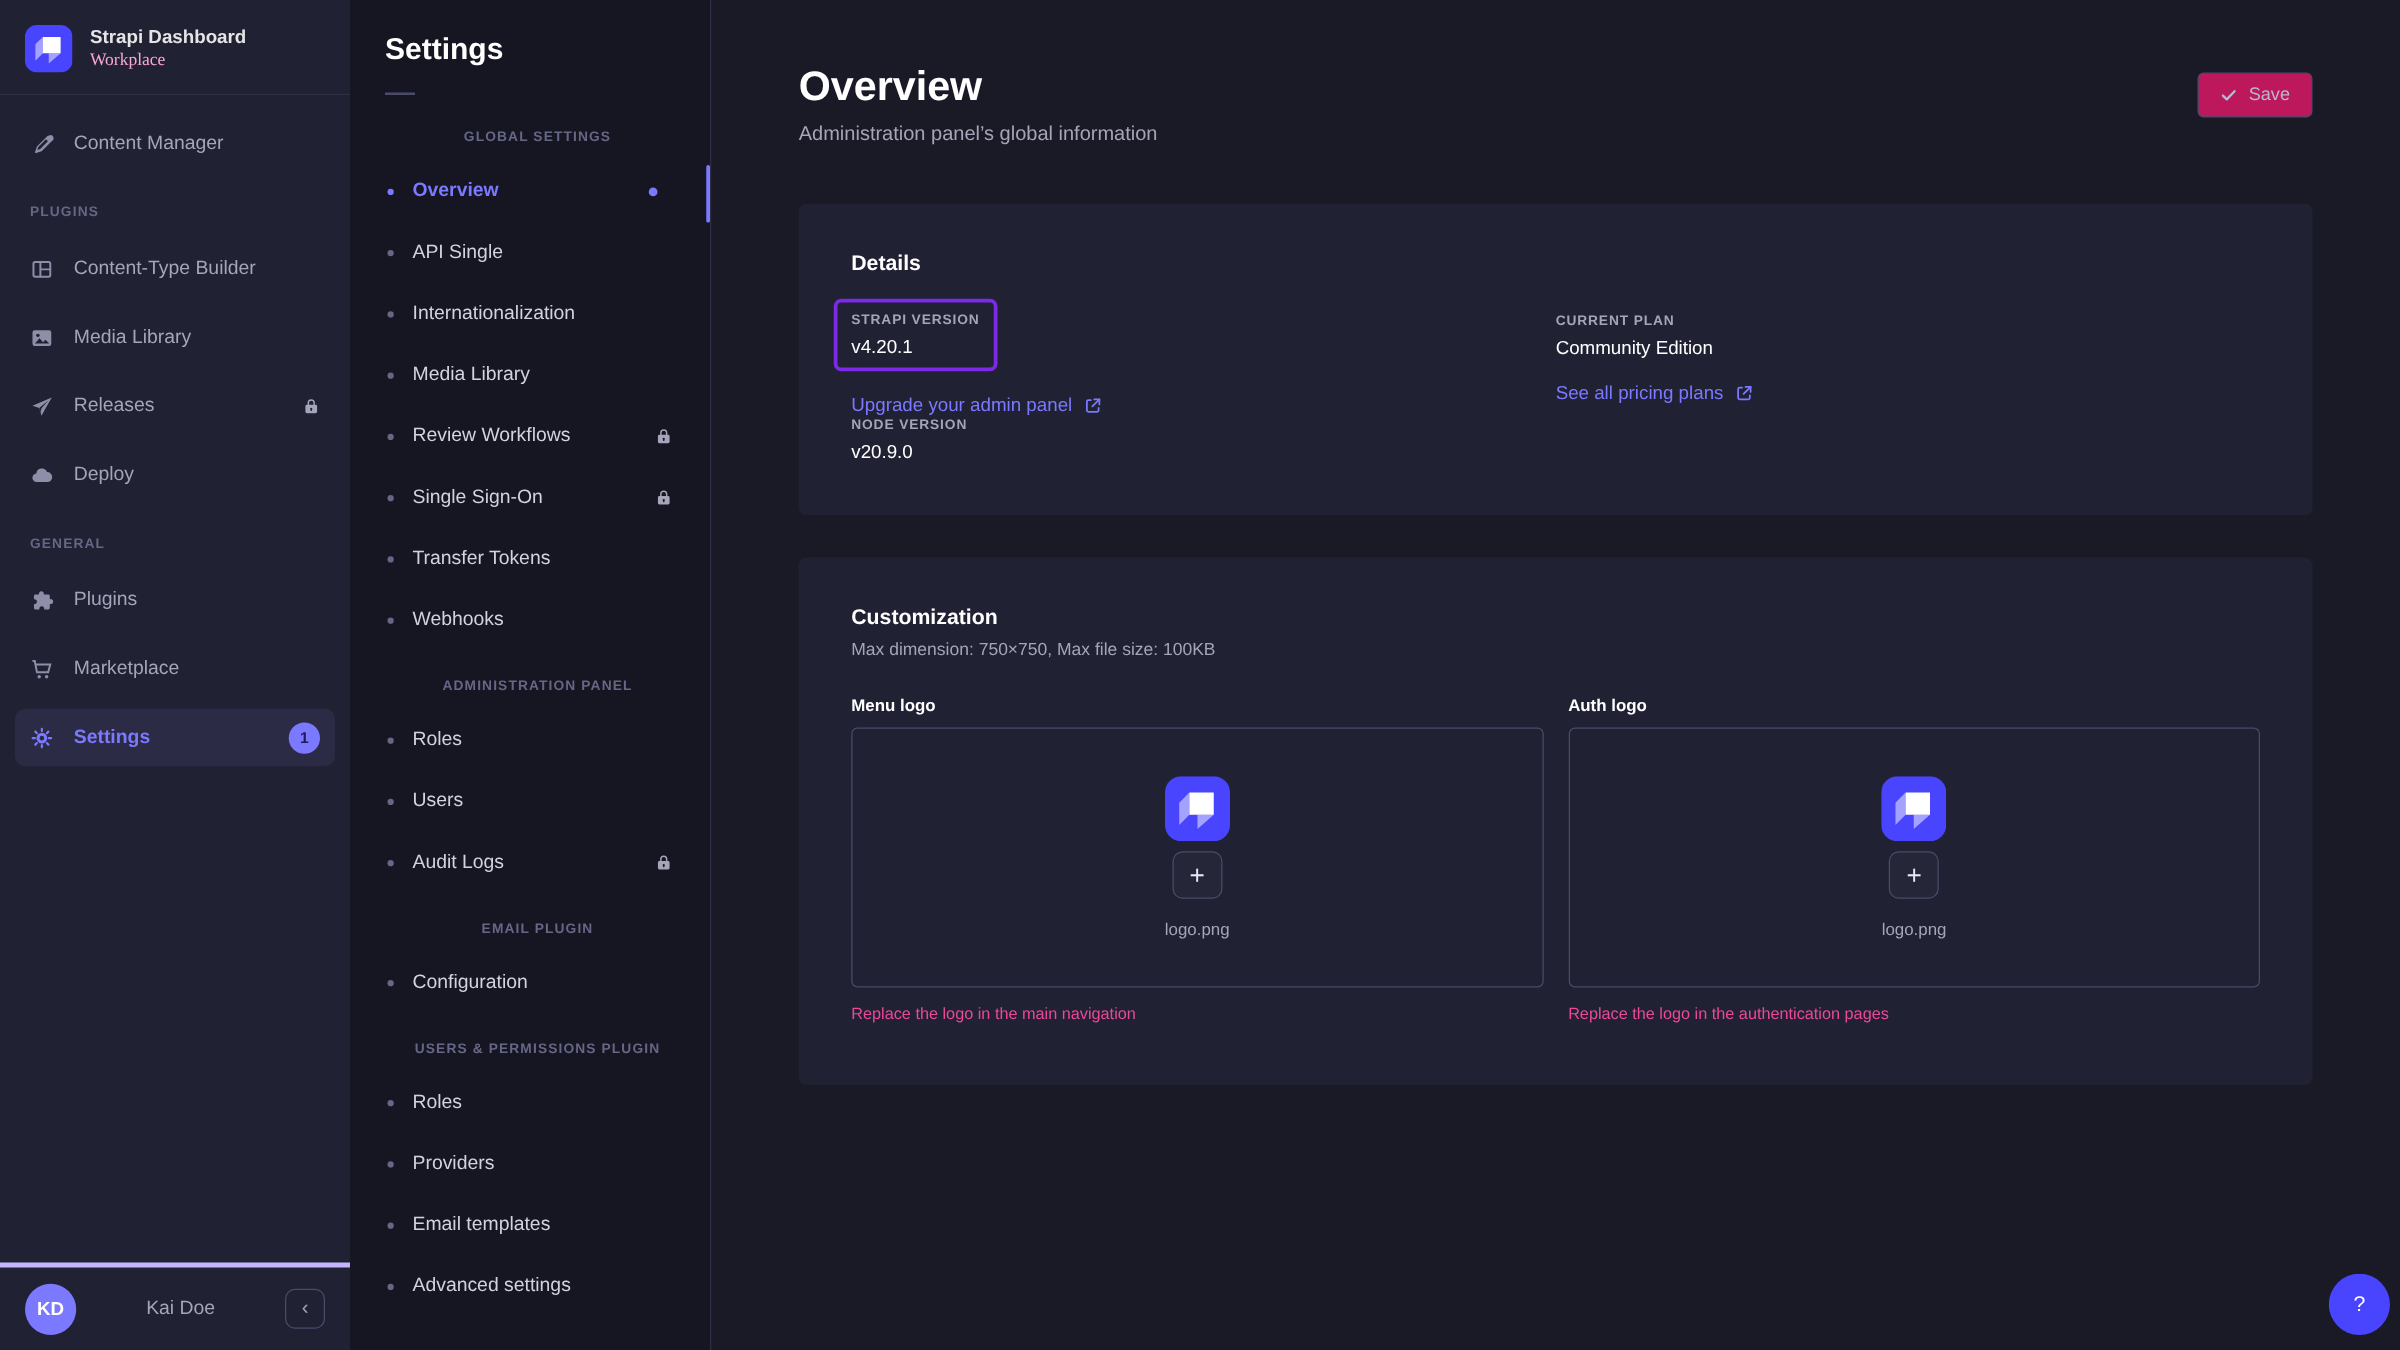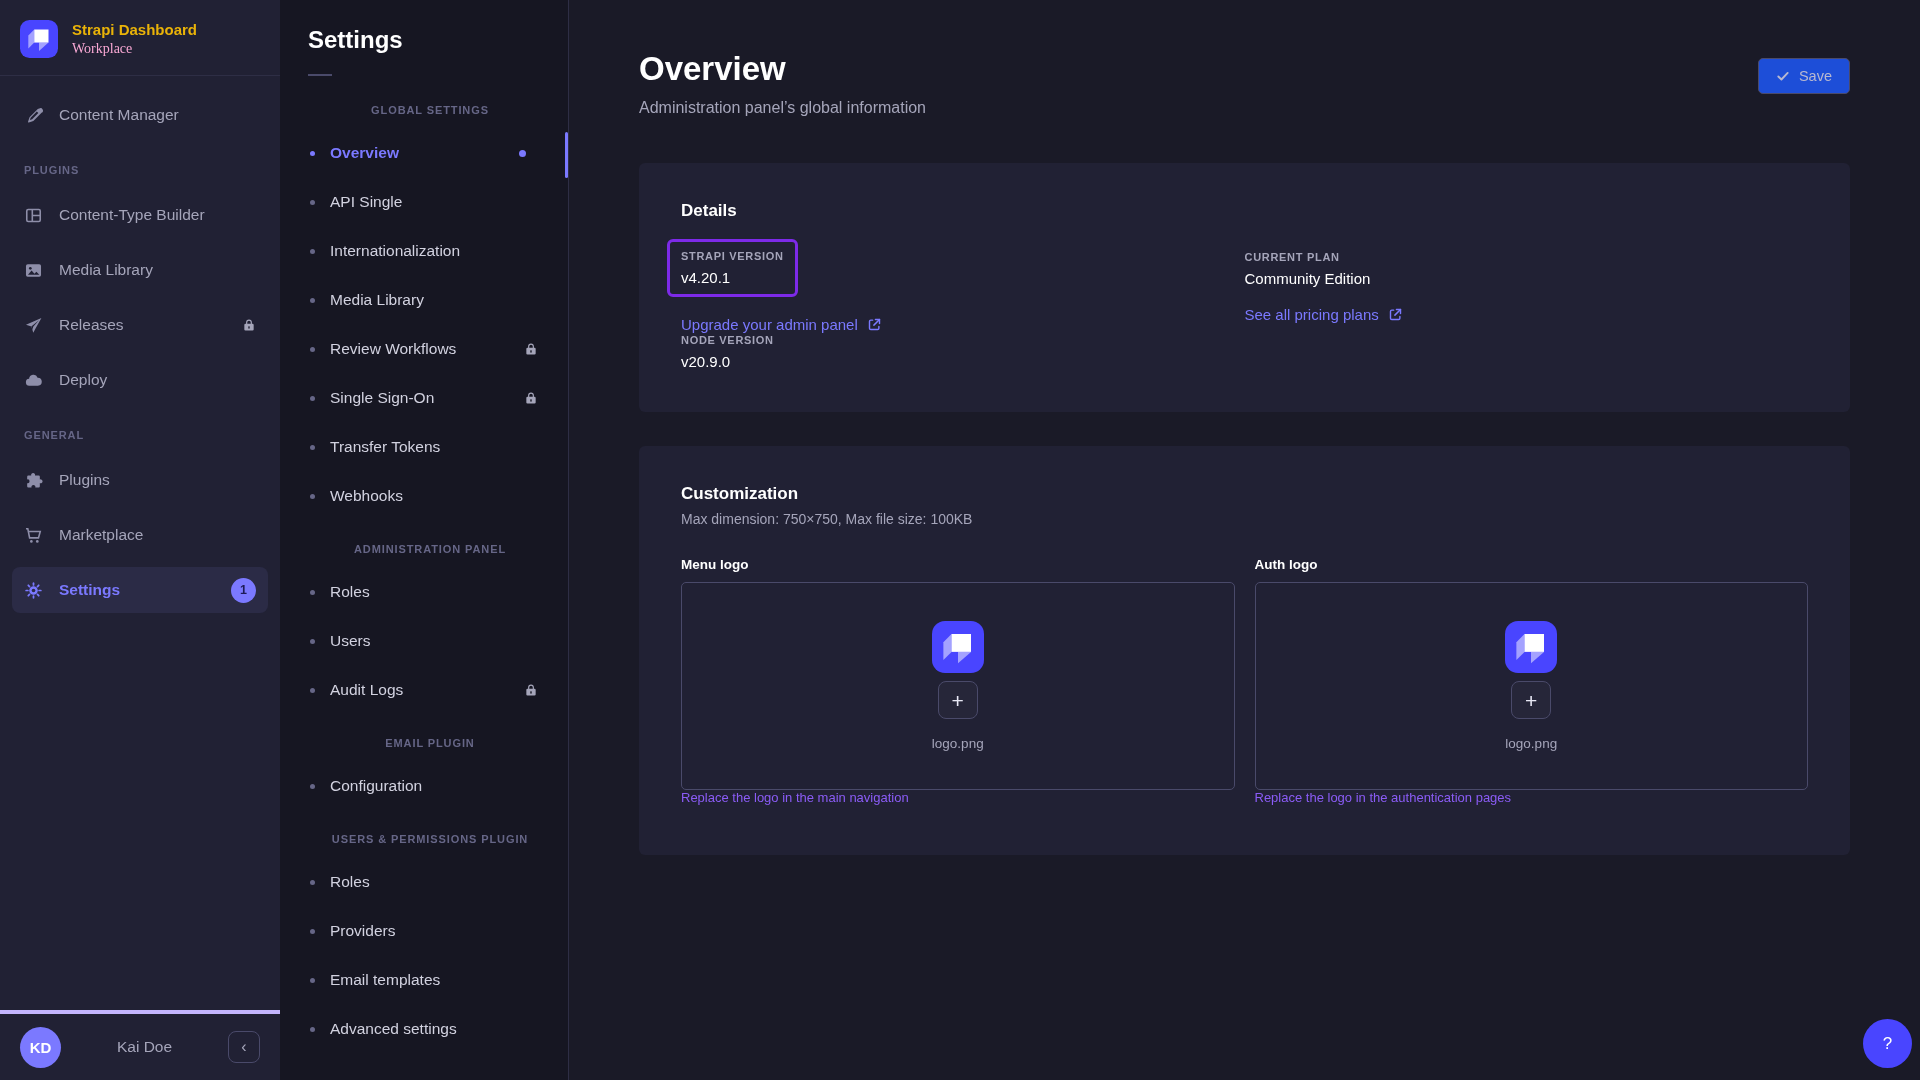--- a/index.html
+++ b/index.html
@@ -12,21 +12,21 @@
   }
   
   .sidebar {
     width:280px; min-width:280px; height:100%;
     background:#212134;
     display:flex; flex-direction:column;
     position:relative;
   }
   .app-header { display:flex; align-items:center; gap:14px; padding:20px 20px 17px 20px; }
   .app-logo { width:38px; height:38px; flex:0 0 38px; }
-  .app-titles .app-name { font-size:15px; font-weight:bold; color:#eab308; }
+  .app-titles .app-name { font-size:15px; font-weight:bold; color:#e5e5e5; }
   .app-titles .app-sub { font-size:14px; color:#f9a8d4; margin-top:3px;font-family:Liberation Serif, serif; }
   .sb-divider { border-top:1px solid #2e2e45; }
   .sb-nav { padding:16px 12px; flex:1; }
   .sb-item {
     display:flex; align-items:center; gap:16px;
     height:46px; padding:0 12px; border-radius:8px;
     color:#a5a5ba; font-size:15.5px; margin-bottom:9px;
     cursor:pointer;
   }
   .sb-item .sb-icon { width:19px; height:19px; display:flex; color:#8e8ea9; }
@@ -88,21 +88,21 @@
     position:absolute; right:-16px; top:-2px;
     width:3px; height:46px; background:#7b79ff; border-radius:2px;
   }
   
   .main { flex:1; height:100%; overflow:hidden; padding:0 70px; }
   .main-header { display:flex; justify-content:space-between; align-items:flex-start; padding-top:50px; }
   .page-title { font-size:33px; font-weight:bold; color:#fff; }
   .page-subtitle { font-size:16px; color:#a5a5ba; margin-top:11px; }
   .save-btn {
     margin-top:8px; display:flex; align-items:center; gap:9px;
-    background:#1d4ed8; border:1px solid #4a4a6a; border-radius:5px;
+    background:#be185d; border:1px solid #4a4a6a; border-radius:5px;
     color:#b8b8d0; font-size:14.5px; padding:9px 17px; cursor:pointer;
     font-family:"Liberation Sans", sans-serif;
   }
   .save-btn svg { width:14px; height:14px; }
   .card {
     background:#212134; border-radius:6px;
     padding:38px 42px 42px 42px;
   }
   .card-details { margin-top:46px; }
   .card-custom { margin-top:34px; padding-bottom:50px; }
@@ -135,21 +135,21 @@
   }
   .upload-logo { width:52px; height:52px; }
   .plus-btn {
     margin-top:8px; width:40px; height:38px;
     border:1px solid #4a4a6a; border-radius:8px; background:#262639;
     color:#e8e8f5; font-size:21px; line-height:1;
     display:flex; align-items:center; justify-content:center; cursor:pointer;
     font-family:"Liberation Sans", sans-serif;
   }
   .file-name { font-size:13.5px; color:#a5a5ba; margin-top:17px; }
-  .upload-caption { font-size:13px; color:#8b5cf6; }
+  .upload-caption { font-size:13px; color:#ec4899; margin-top:13px; }
   .help-btn {
     position:fixed; right:8px; bottom:12px;
     width:49px; height:49px; border-radius:50%;
     background:#4945ff; border:none; color:#fff; font-size:17px;
     display:flex; align-items:center; justify-content:center; cursor:pointer;
     font-family:"Liberation Sans", sans-serif;
   }
 </style>
 </head>
 <body>

